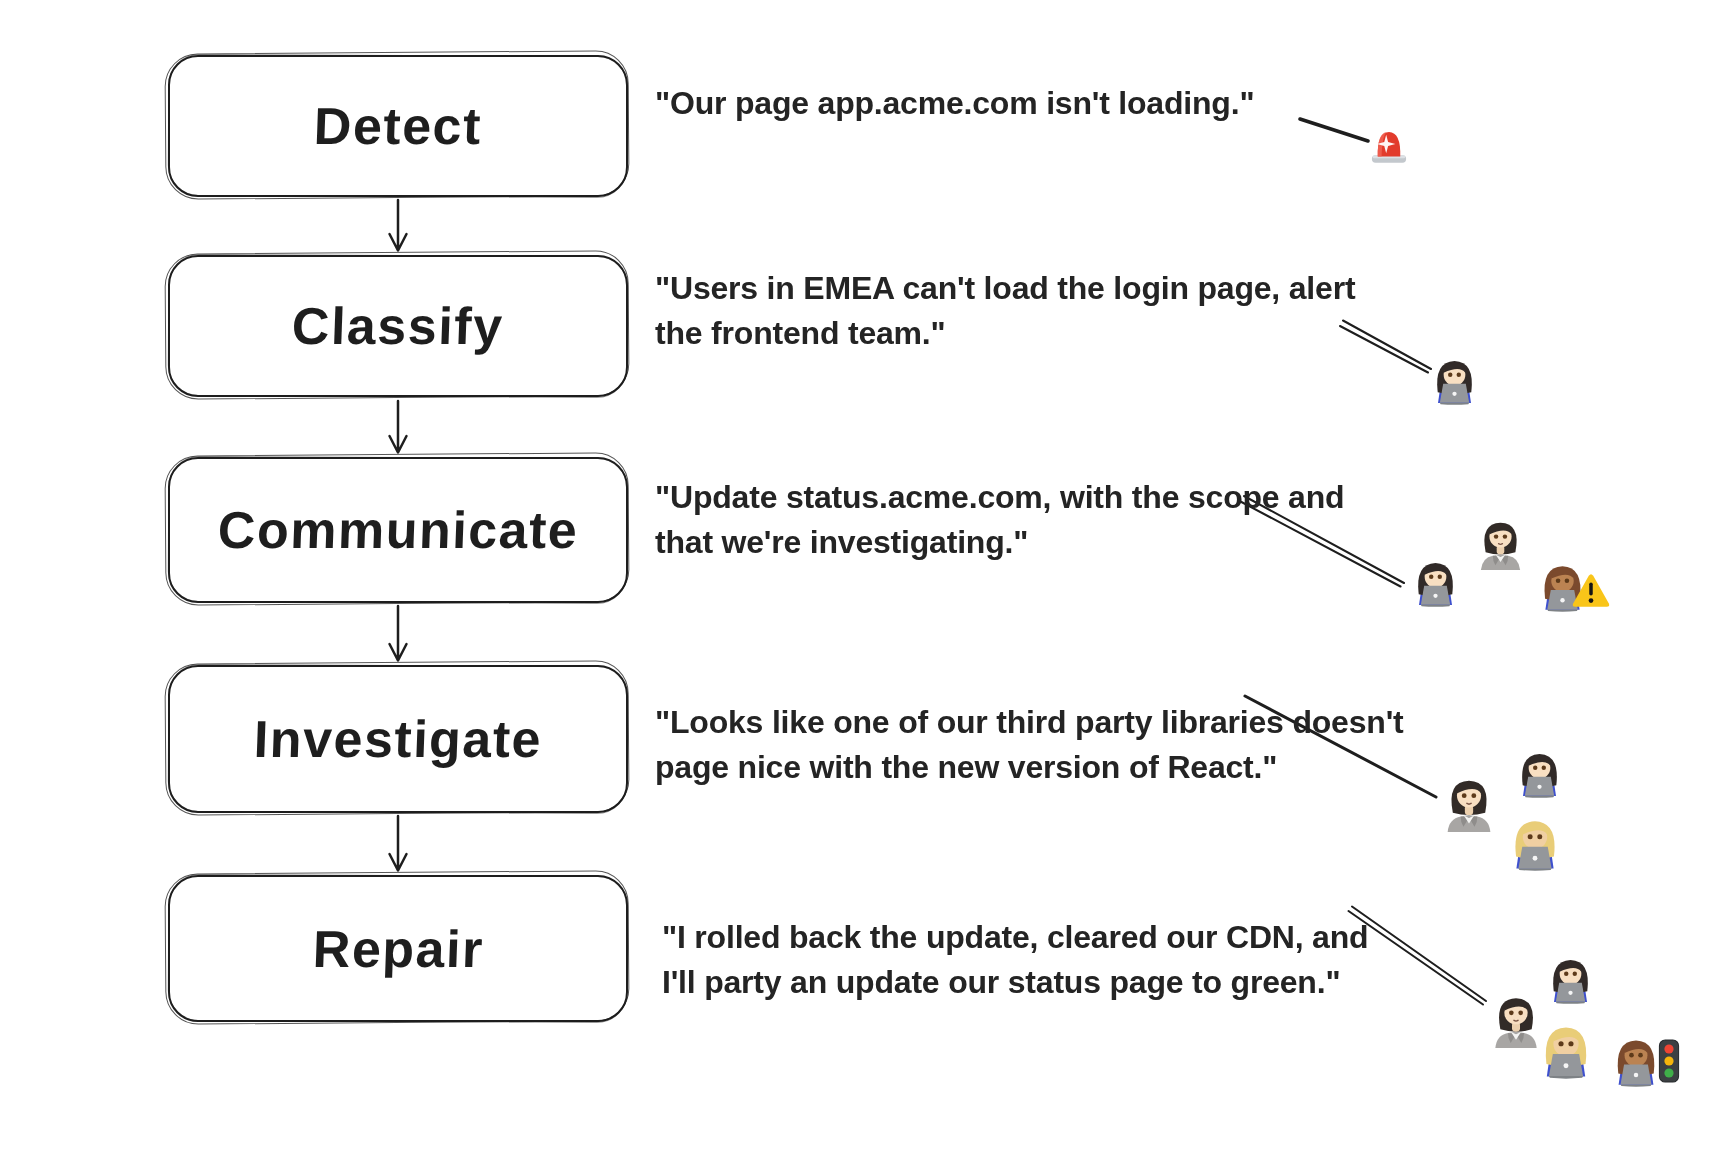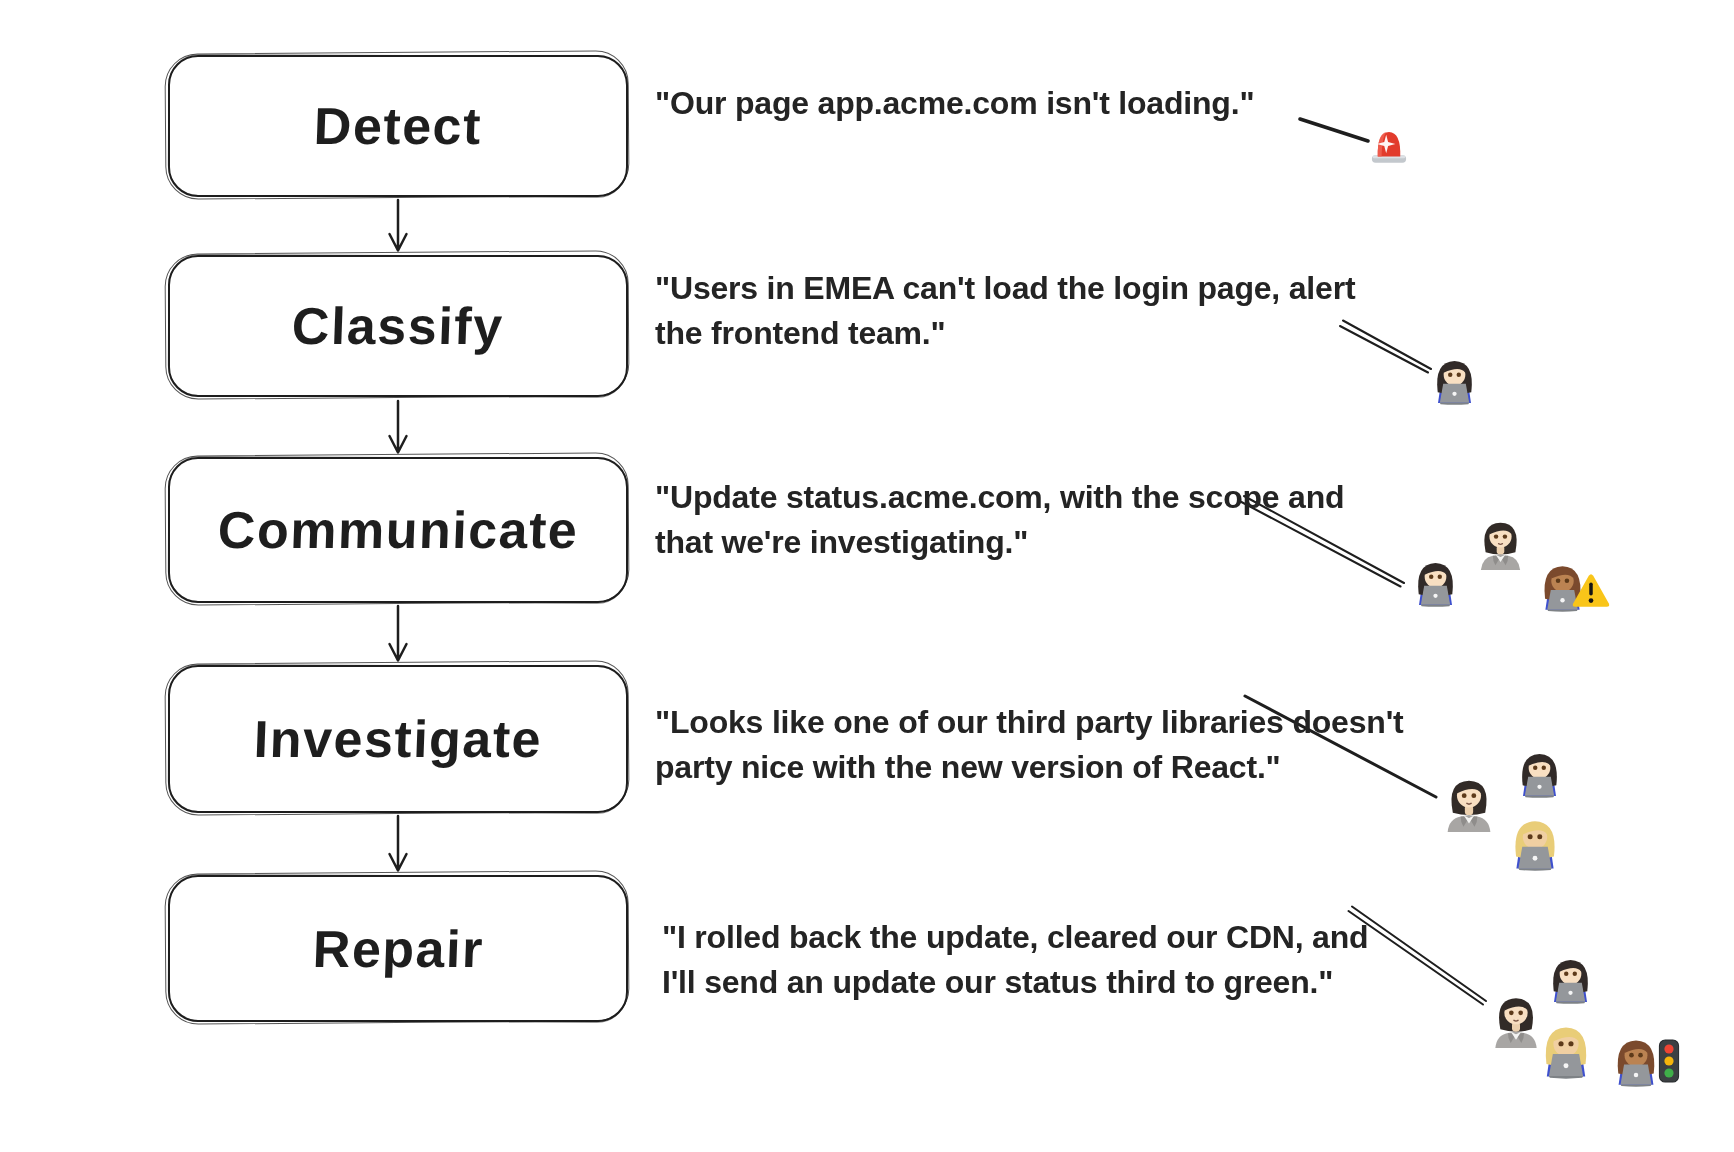--- a/index.html
+++ b/index.html
@@ -114,25 +114,25 @@
   <div class="quote" style="top:266px">
     <div>"Users in EMEA can't load the login page, alert</div>
     <div>the frontend team."</div>
   </div>
   <div class="quote" style="top:475px">
     <div>"Update status.acme.com, with the scope and</div>
     <div>that we're investigating."</div>
   </div>
   <div class="quote" style="top:700px">
     <div>"Looks like one of our third party libraries doesn't</div>
-    <div>party nice with the new version of React."</div>
+    <div>page nice with the new version of React."</div>
   </div>
   <div class="quote" style="top:915px;left:662px">
     <div>"I rolled back the update, cleared our CDN, and</div>
-    <div>I'll send an update our status third to green."</div>
+    <div>I'll party an update our status page to green."</div>
   </div>
 
   <svg class="emoji" style="left:1366px;top:120px;width:46px;height:46px">
       <use href="#sym-siren"></use>
     </svg>
 
   <svg class="emoji" style="left:1427px;top:351px;width:55px;height:55px">
       <use href="#sym-tech"></use>
     </svg>
 

